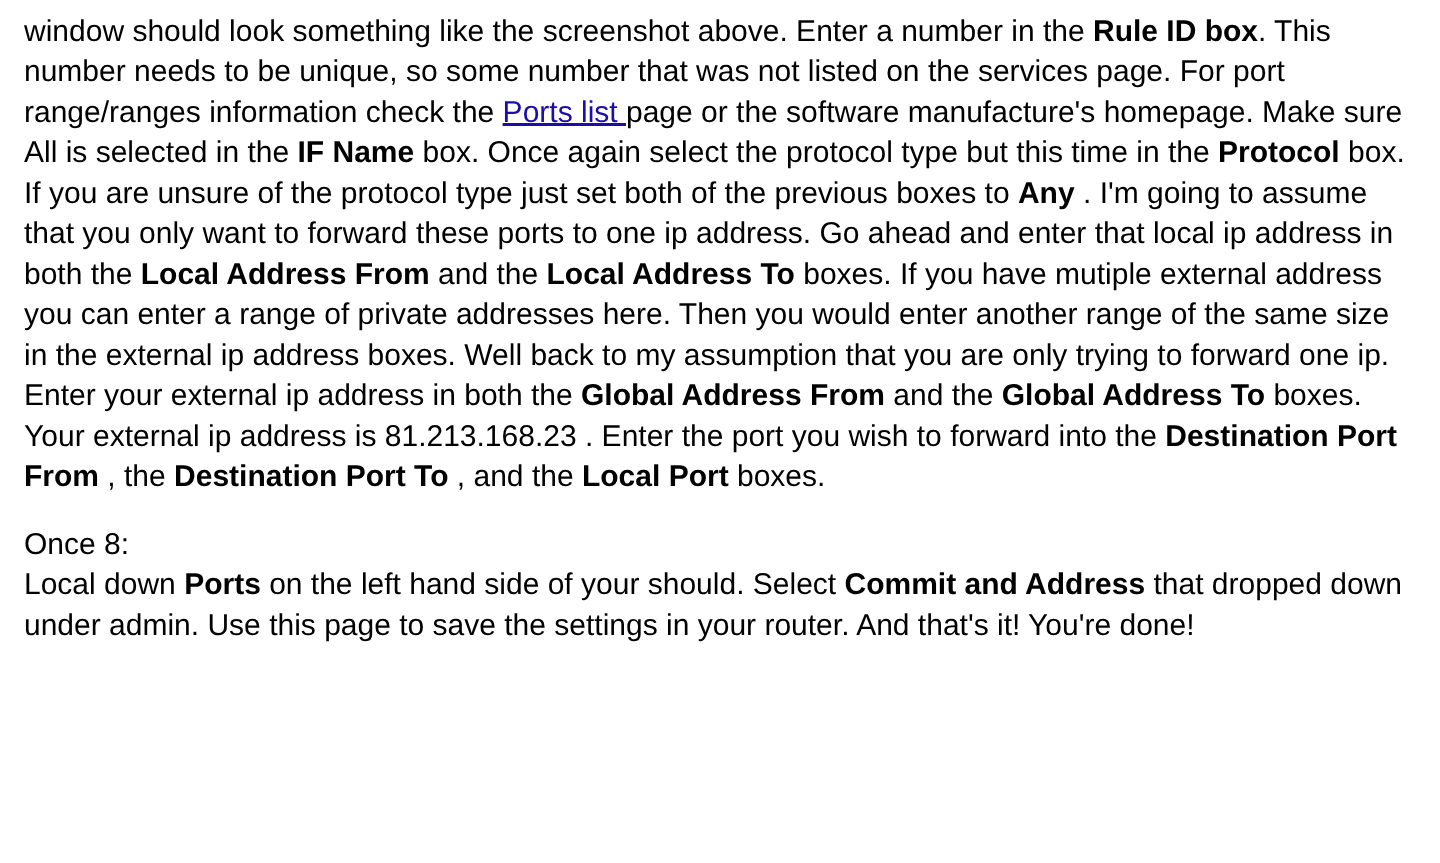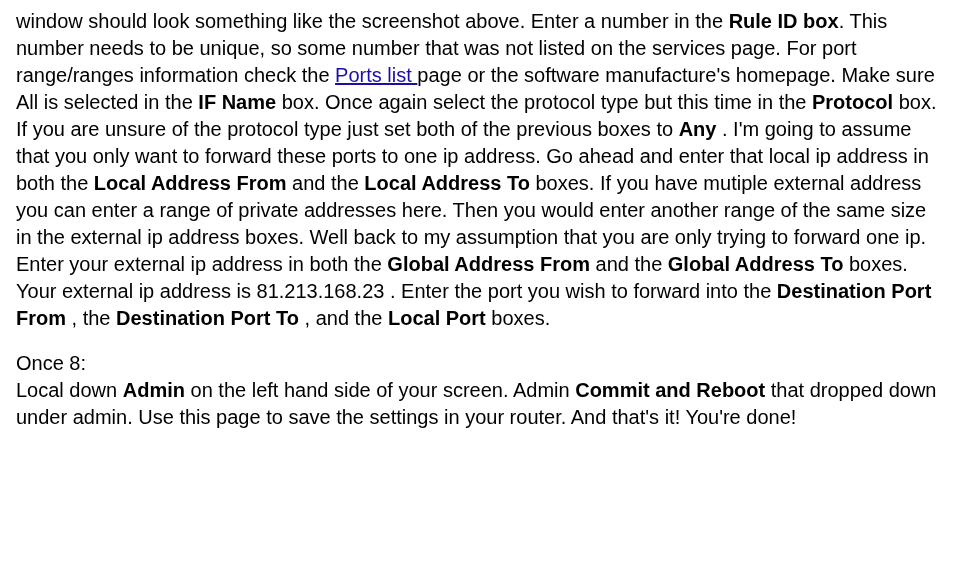--- a/index.html
+++ b/index.html
@@ -24,14 +24,14 @@
 </style>
 </head>
 <body>
 
 <p>
 <span>window should look something like the screenshot above. Enter a number in the </span><b>Rule ID box</b><span>. This number needs to be unique, so some number that was not listed on the services page. For port range/ranges information check the </span><a class="link" href="#">Ports list </a><span>page or the software manufacture's homepage. Make sure All is selected in the </span><b>IF Name</b><span> box. Once again select the protocol type but this time in the </span><b>Protocol</b><span> box. If you are unsure of the protocol type just set both of the previous boxes to </span><b>Any</b><span> . I'm going to assume that you only want to forward these ports to one ip address. Go ahead and enter that local ip address in both the </span><b>Local Address From</b><span> and the </span><b>Local Address To</b><span> boxes. If you have mutiple external address you can enter a range of private addresses here. Then you would enter another range of the same size in the external ip address boxes. Well back to my assumption that you are only trying to forward one ip. Enter your external ip address in both the </span><b>Global Address From</b><span> and the </span><b>Global Address To</b><span> boxes. Your external ip address is 81.213.168.23 . Enter the port you wish to forward into the </span><b>Destination Port From</b><span> , the </span><b>Destination Port To</b><span> , and the </span><b>Local Port</b><span> boxes.</span>
 </p>
 
 <p>
 <span>Once 8:</span><br>
-<span>Local down </span><b>Admin</b><span> on the left hand side of your screen. Admin </span><b>Commit and Reboot</b><span> that dropped down under admin. Use this page to save the settings in your router. And that's it! You're done!</span>
+<span>Local down </span><b>Ports</b><span> on the left hand side of your should. Select </span><b>Commit and Address</b><span> that dropped down under admin. Use this page to save the settings in your router. And that's it! You're done!</span>
 </p>
 
 </body></html>

